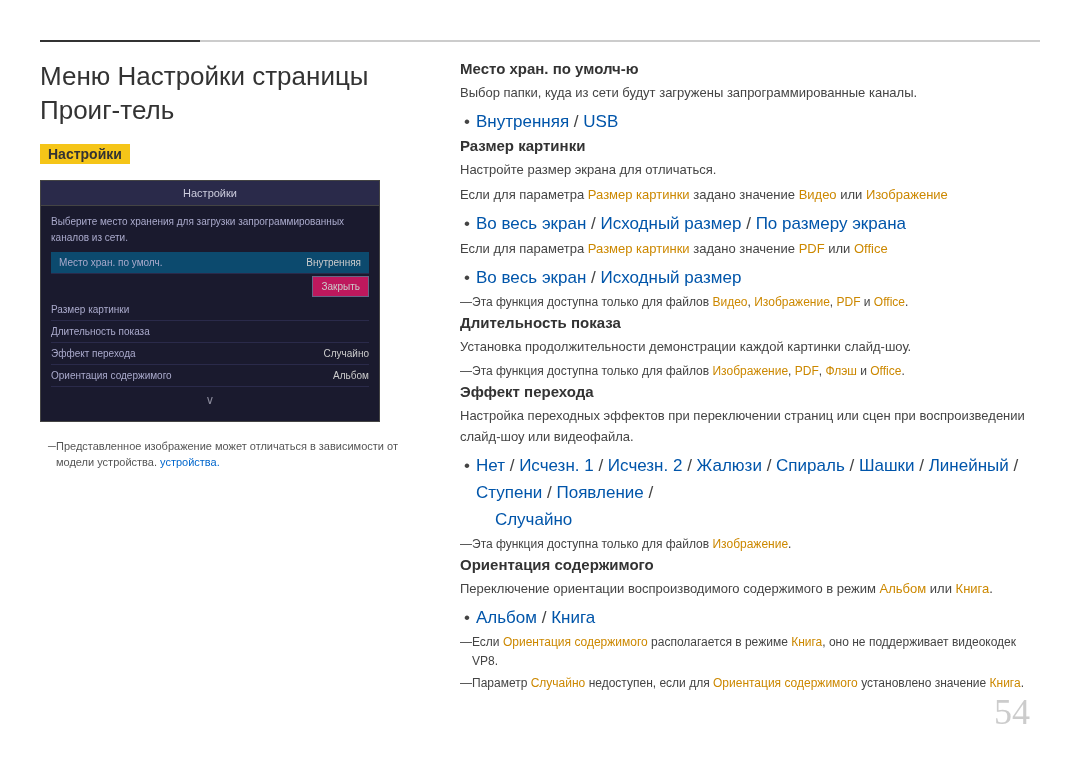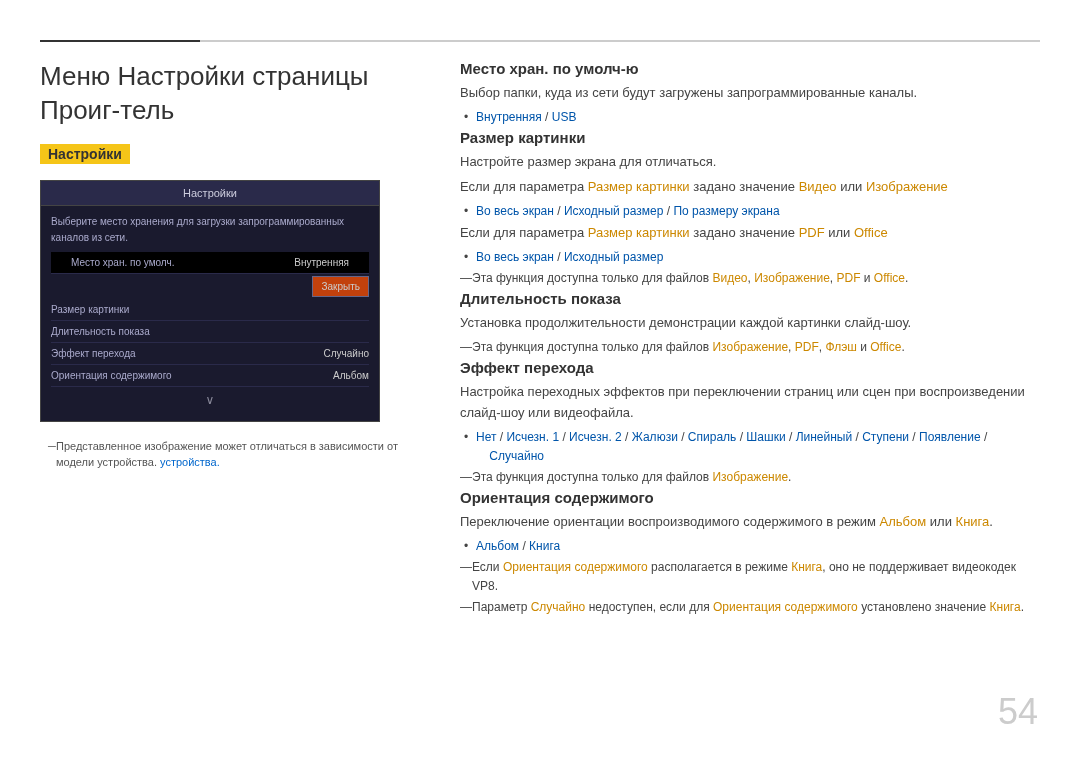--- a/index.html
+++ b/index.html
@@ -26,24 +26,25 @@
       top: 40px;
       left: 40px;
       width: 160px;
       height: 2px;
       background: #333333;
     }
 
     .page-number {
       position: absolute;
       bottom: 30px;
-      right: 42px;
+      right: 50px;
       font-size: 36px;
       color: #cccccc;
       font-weight: 300;
+      font-family: Liberation Serif, serif;
     }
 
     .left-column {
       position: absolute;
       top: 60px;
       left: 40px;
       width: 380px;
     }
 
     .right-column {
@@ -97,37 +98,37 @@
 
     .screenshot-row {
       display: flex;
       align-items: center;
       padding: 3px 0;
       border-bottom: 1px solid #2a2a4a;
       justify-content: space-between;
     }
 
     .screenshot-row.active {
-      background: #000000;
-      padding: 3px 20px;
+      background: #0c4a6e;
+      padding: 3px 8px;
     }
 
     .screenshot-row-label {
       color: #aaaacc;
       font-size: 10px;
     }
 
     .screenshot-row-value {
       color: #cccccc;
       font-size: 10px;
     }
 
     .screenshot-btn {
       display: inline-block;
-      background: #c2410c;
+      background: #be185d;
       color: #cccccc;
       font-size: 10px;
       padding: 2px 8px;
       border: 1px solid #666688;
       cursor: pointer;
     }
 
     .screenshot-chevron {
       text-align: center;
       color: #888899;
@@ -168,21 +169,21 @@
     }
 
     .section-text {
       font-size: 13px;
       color: #444444;
       line-height: 1.6;
       margin-bottom: 4px;
     }
 
     .bullet-item {
-      font-size: 12px;
+      font-size: 17px;
       color: #444444;
       line-height: 1.6;
       padding-left: 16px;
       position: relative;
       margin-bottom: 2px;
     }
     .bullet-item::before {
       content: '•';
       position: absolute;
       left: 4px;

